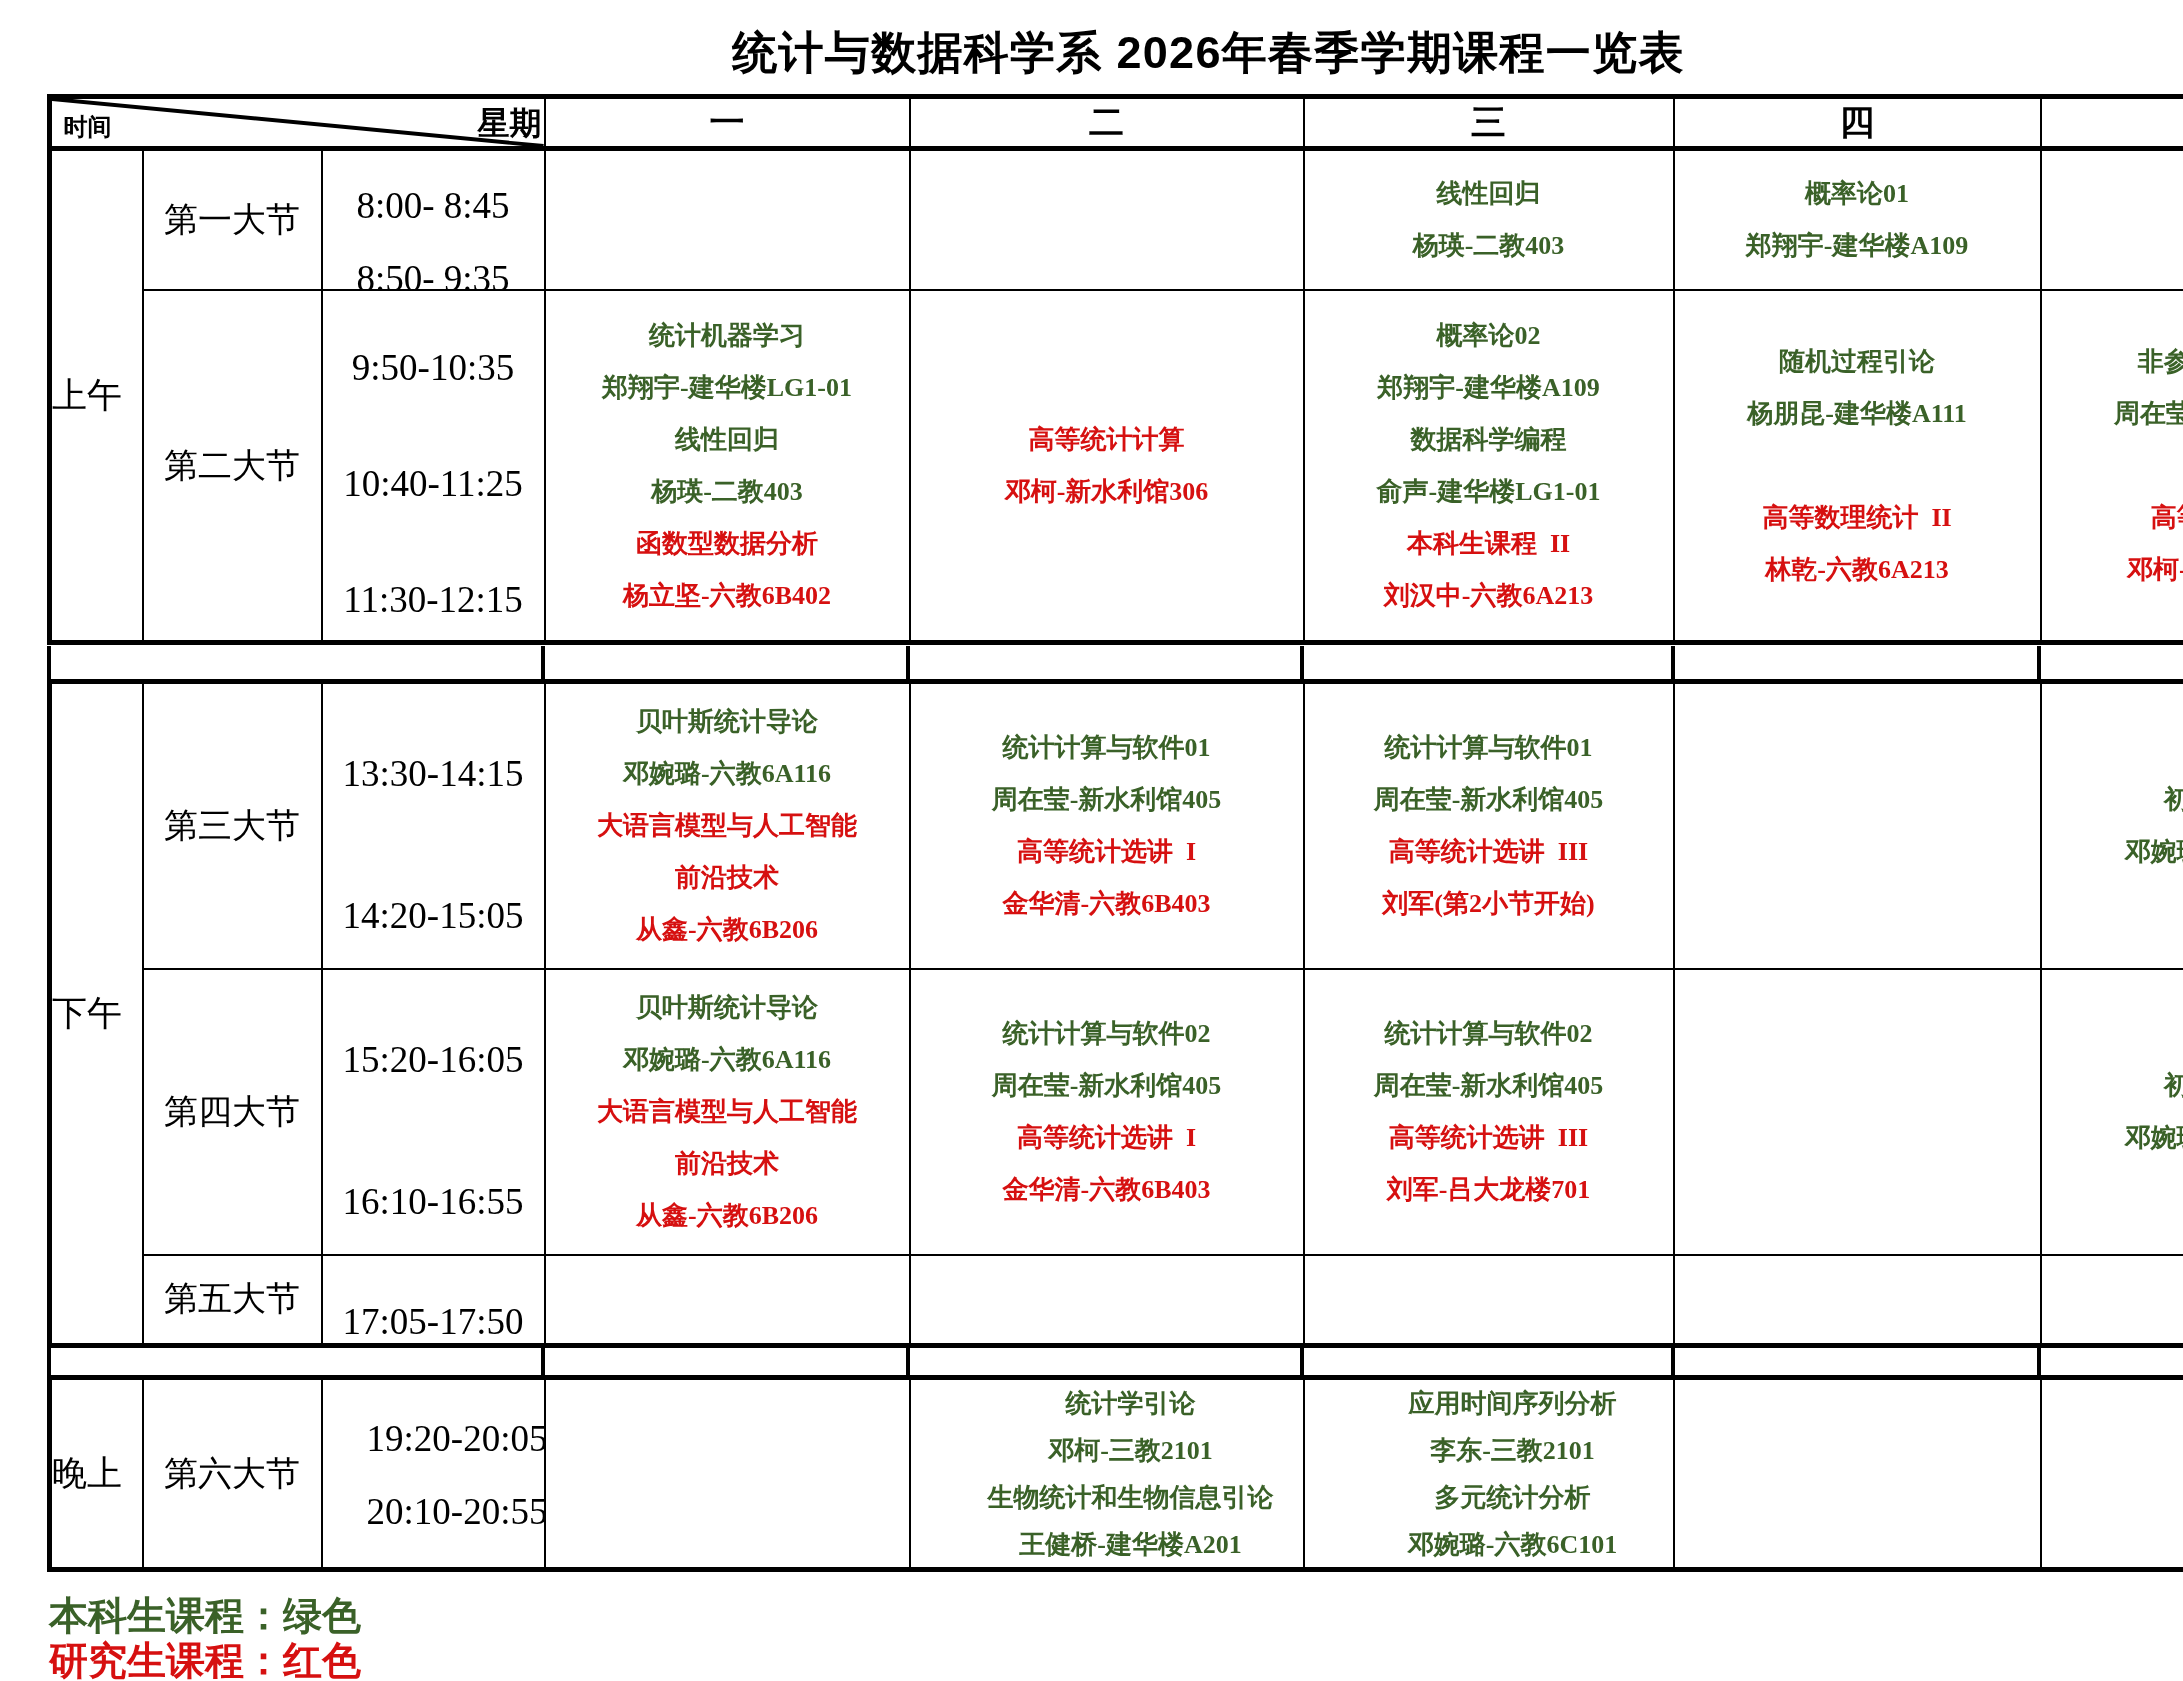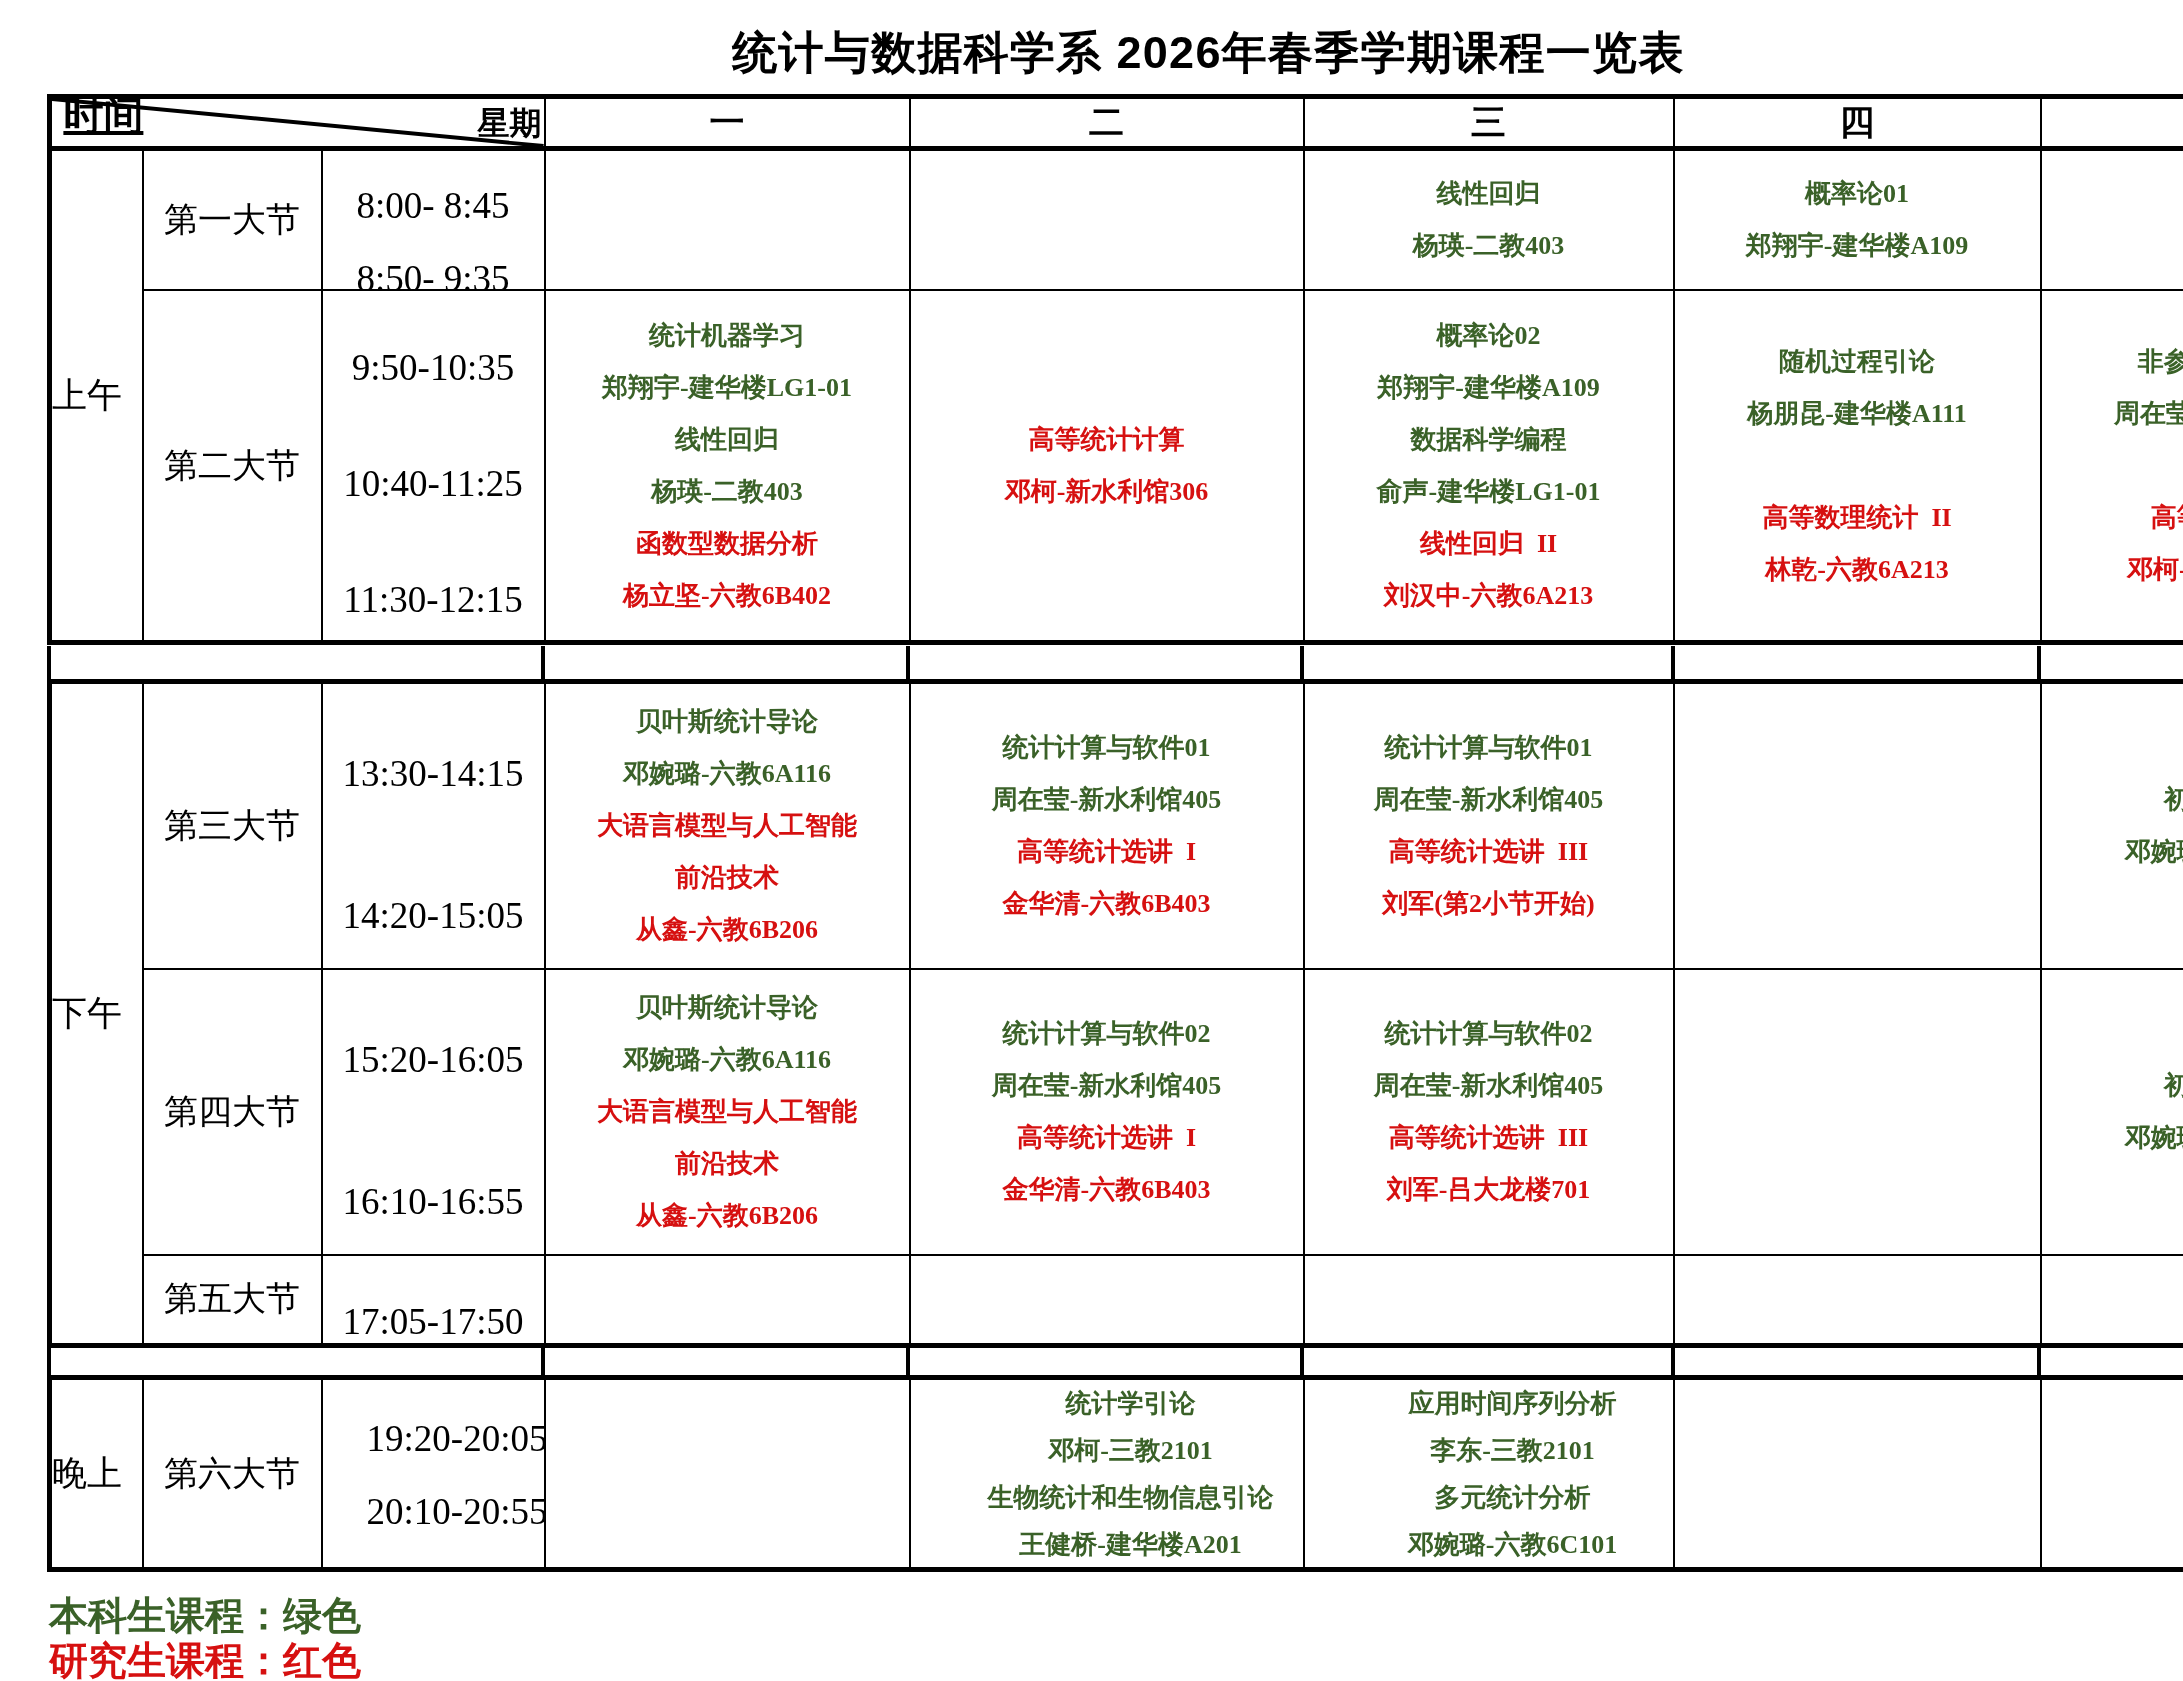--- a/index.html
+++ b/index.html
@@ -46,21 +46,21 @@
   tr.H4 td{height:284px;}
   tr.H5 td{height:90px;}
   tr.H6 td{height:192px;}
 
   td.day{text-align:center;font-weight:bold;font-size:35px;}
   td.sec{text-align:left;font-size:35px;font-family:Liberation Serif, serif;}
   td.per{text-align:center;font-size:34px;}
 
   td.corner{position:relative;}
   .corner svg{position:absolute;left:0;top:0;width:100%;height:100%;display:block;}
-  .corner .tl{position:absolute;left:11.4px;bottom:3.5px;font-weight:bold;font-size:40px;text-decoration:underline;}
+  .corner .tl{position:absolute;left:11.4px;bottom:3.5px;font-weight:bold;font-size:24px;}
   .corner .tr{position:absolute;right:2px;top:2.6px;font-weight:bold;font-size:32px;}
 
   .tbox{display:flex;flex-direction:column;justify-content:space-around;align-items:center;}
   .cbox{display:flex;flex-direction:column;justify-content:center;align-items:center;}
   .hA{height:138px;} .hB{height:349px;} .hC{height:284px;} .hE{height:64px;} .hF{height:180px;padding-left:48px;}
 
   .tm{font-size:37px;line-height:1;text-align:center;white-space:pre;margin-top:36px;}
 
   .ln{
     font-size:26px;font-weight:bold;height:52px;line-height:52px;
@@ -166,21 +166,21 @@
           <div class="ln" data-c="r">高等统计计算</div>
           <div class="ln" data-c="r">邓柯-新水利馆306</div>
         </div>
       </td>
       <td>
         <div class="cbox hB">
           <div class="ln" data-c="g">概率论02</div>
           <div class="ln" data-c="g">郑翔宇-建华楼A109</div>
           <div class="ln" data-c="g">数据科学编程</div>
           <div class="ln" data-c="g">俞声-建华楼LG1-01</div>
-          <div class="ln" data-c="r">线性回归  II</div>
+          <div class="ln" data-c="r">本科生课程  II</div>
           <div class="ln" data-c="r">刘汉中-六教6A213</div>
         </div>
       </td>
       <td>
         <div class="cbox hB">
           <div class="ln" data-c="g">随机过程引论</div>
           <div class="ln" data-c="g">杨朋昆-建华楼A111</div>
           <div class="ln" data-c=""></div>
           <div class="ln" data-c="r">高等数理统计  II</div>
           <div class="ln" data-c="r">林乾-六教6A213</div>

